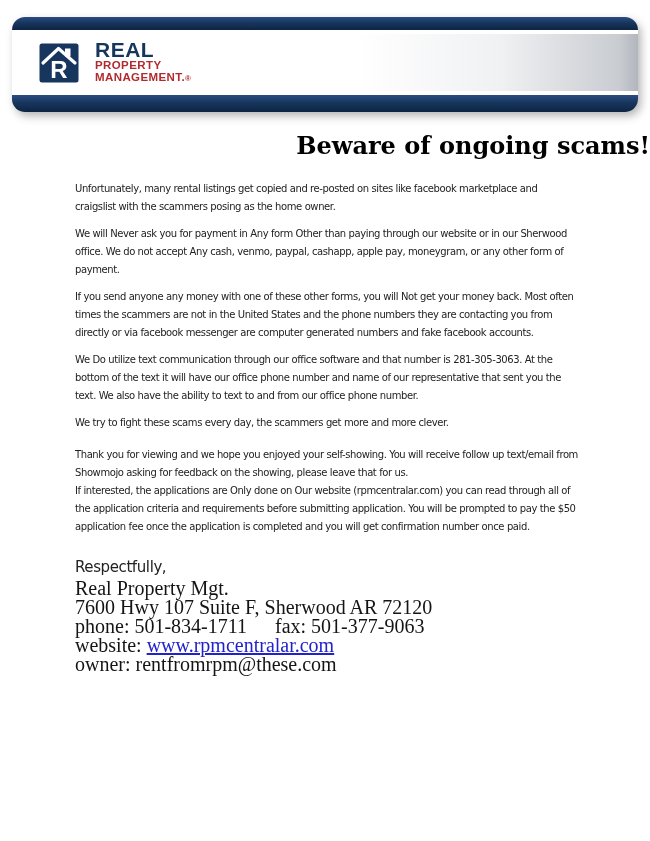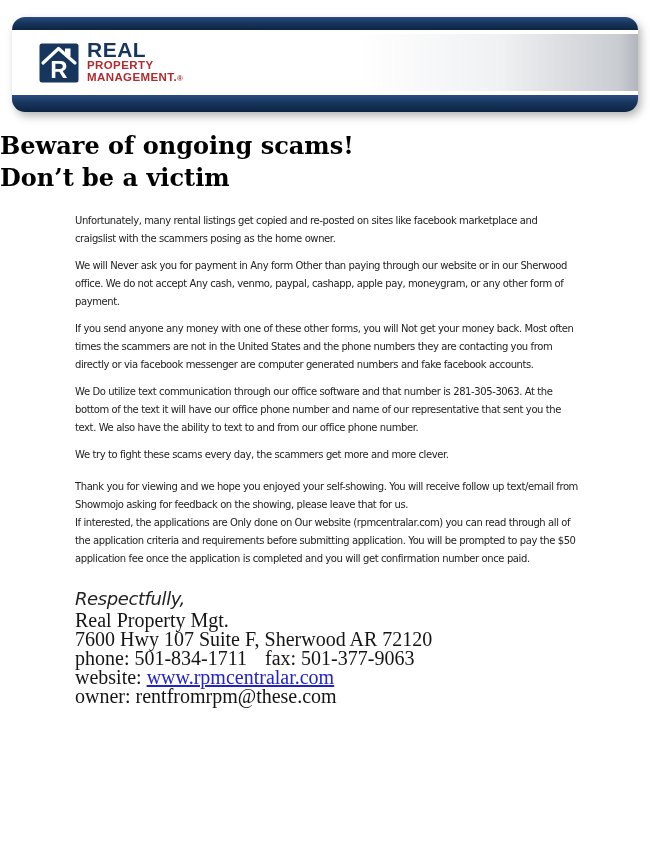--- a/index.html
+++ b/index.html
@@ -23,56 +23,56 @@
   .strip.bottom{height:17px;}
   .gapline{height:4px;background:#fff;}
   .band{
     flex:1;
     background:linear-gradient(90deg,#ffffff 0%,#ffffff 55%,#f0f1f3 78%,#c9ccd1 97%,#b2b6bd 100%);
     display:flex; align-items:center; padding-left:27px;
   }
   .logo{display:flex; align-items:center;}
   .logo-svg{display:block;}
   .logo-svg .box{fill:var(--navy);}
-  .logo-text{margin-left:8px;}
+  .logo-text{margin-left:16px;}
   .brand-real{
     font-family:"Liberation Sans",sans-serif; font-weight:bold;
     font-size:21px; line-height:19px; color:var(--navy); letter-spacing:0.5px;
   }
   .brand-property,.brand-management{
     font-family:"Liberation Sans",sans-serif; font-weight:bold;
     font-size:11.5px; line-height:12.5px; color:var(--red); letter-spacing:0.4px;
   }
   .reg{font-size:8px; letter-spacing:0;}
   
   .title{
-    margin:18px 0 0 0; text-align:left;
+    margin:18px 0 0 0; text-align:right;
     font-family:"DejaVu Serif","Liberation Serif",serif;
     font-weight:bold; font-size:24px; line-height:32px; color:#000;
   }
   .title-line{display:block;}
   
   .content{margin:18px 70px 0 75px;}
   .content p{
     margin:0 0 9px 0; font-size:10px; line-height:18px;
     letter-spacing:-0.4px; color:var(--text);
   }
   .content p.gap-big{margin-bottom:14px;}
   .blockline{display:block;}
   a.link{color:var(--link); text-decoration:underline; cursor:pointer;}
   
   .signature{margin:22px 70px 0 75px;}
   .salutation{
-    margin:8px 0 3px 0; font-size:18px; line-height:18px; letter-spacing:-0.4px;font-style:italic;
+    margin:8px 0 3px 0; font-size:15px; line-height:18px; letter-spacing:-0.4px;
   }
   .serif-block{
     font-family:"Liberation Serif","DejaVu Serif",serif;
     font-size:20px; line-height:19px; color:#141414;
   }
-  .fax-part{margin-left:18px;}
+  .fax-part{margin-left:28px;}
 </style>
 </head>
 <body>
 
 <div class="page">
 
   <header class="banner">
     <div class="strip top"></div>
     <div class="gapline"></div>
     <div class="band">
@@ -89,21 +89,20 @@
           <div class="brand-management"><span>MANAGEMENT.</span><span class="reg">®</span></div>
         </div>
       </div>
     </div>
     <div class="gapline"></div>
     <div class="strip bottom"></div>
   </header>
 
   <h1 class="title">
     <span class="title-line">Beware of ongoing scams!</span>
-    <span class="title-line">Don’t be a victim</span>
   </h1>
 
   <main class="content">
     <p>Unfortunately, many rental listings get copied and re-posted on sites like facebook marketplace and craigslist with the scammers posing as the home owner.</p>
     <p>We will Never ask you for payment in Any form Other than paying through our website or in our Sherwood office. We do not accept Any cash, venmo, paypal, cashapp, apple pay, moneygram, or any other form of payment.</p>
     <p>If you send anyone any money with one of these other forms, you will Not get your money back. Most often times the scammers are not in the United States and the phone numbers they are contacting you from directly or via facebook messenger are computer generated numbers and fake facebook accounts.</p>
     <p>We Do utilize text communication through our office software and that number is 281-305-3063. At the bottom of the text it will have our office phone number and name of our representative that sent you the text. We also have the ability to text to and from our office phone number.</p>
     <p class="gap-big">We try to fight these scams every day, the scammers get more and more clever.</p>
     <p>
         <span class="blockline">Thank you for viewing and we hope you enjoyed your self-showing. You will receive follow up text/email from Showmojo asking for feedback on the showing, please leave that for us.</span>

